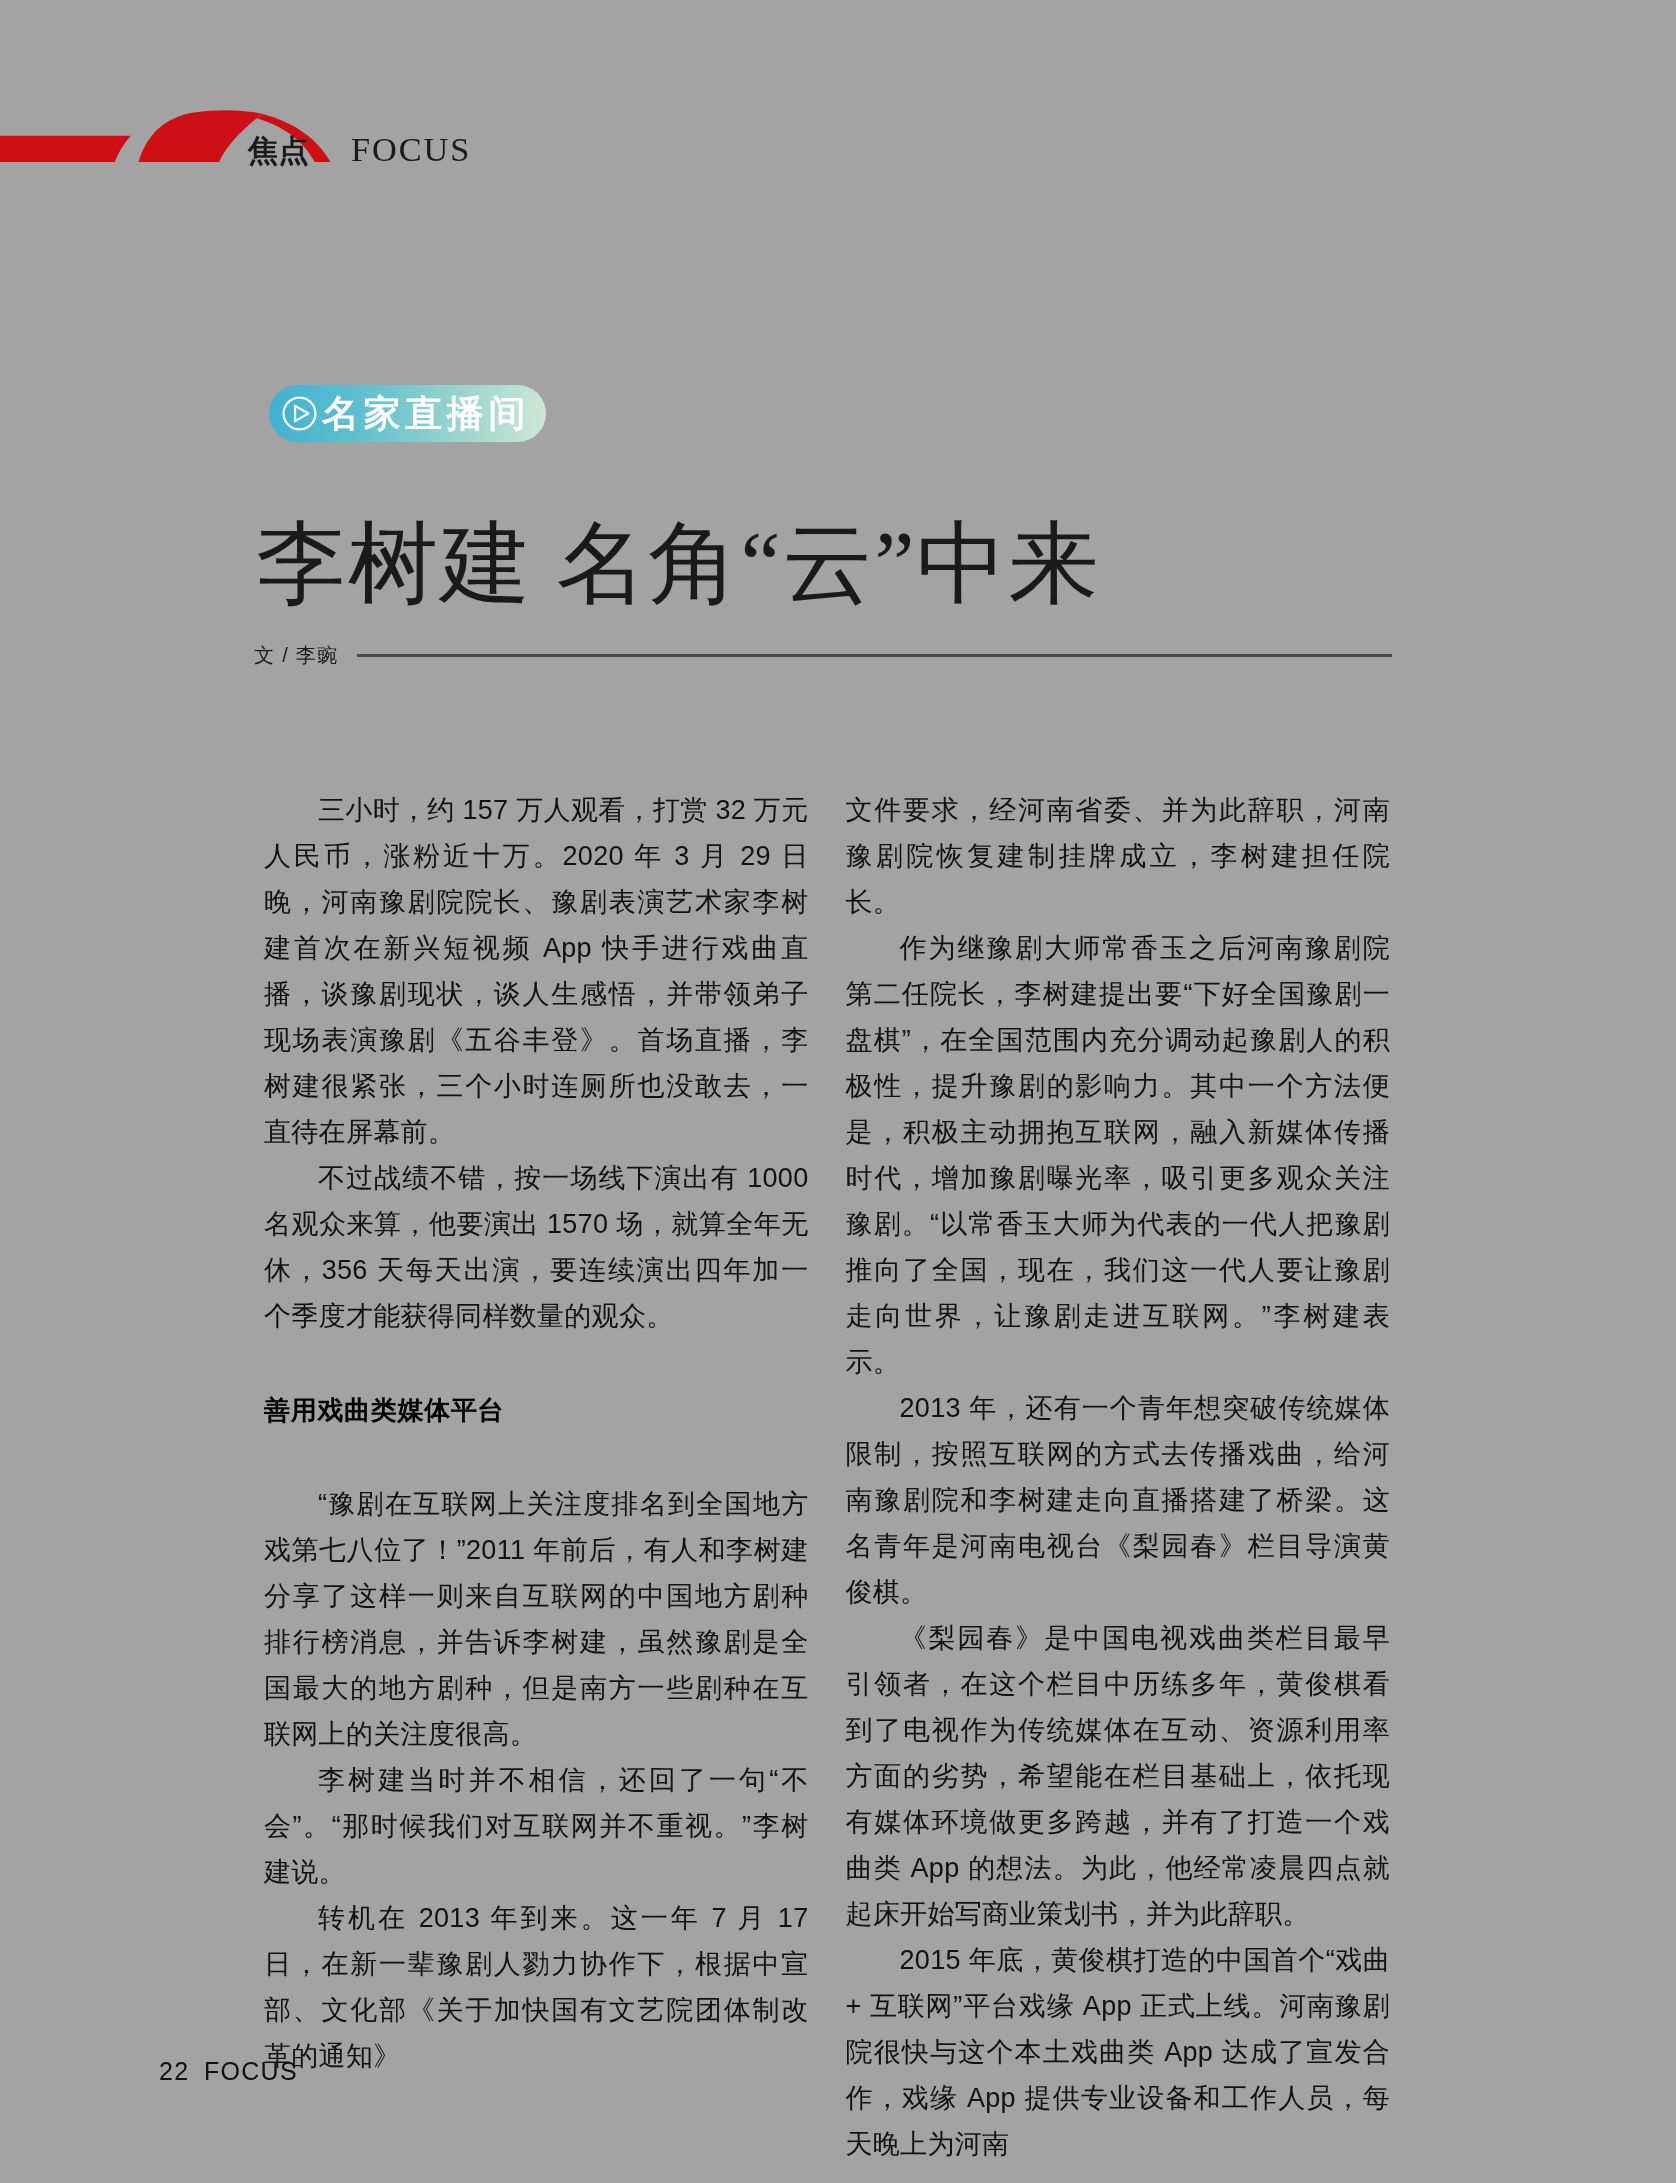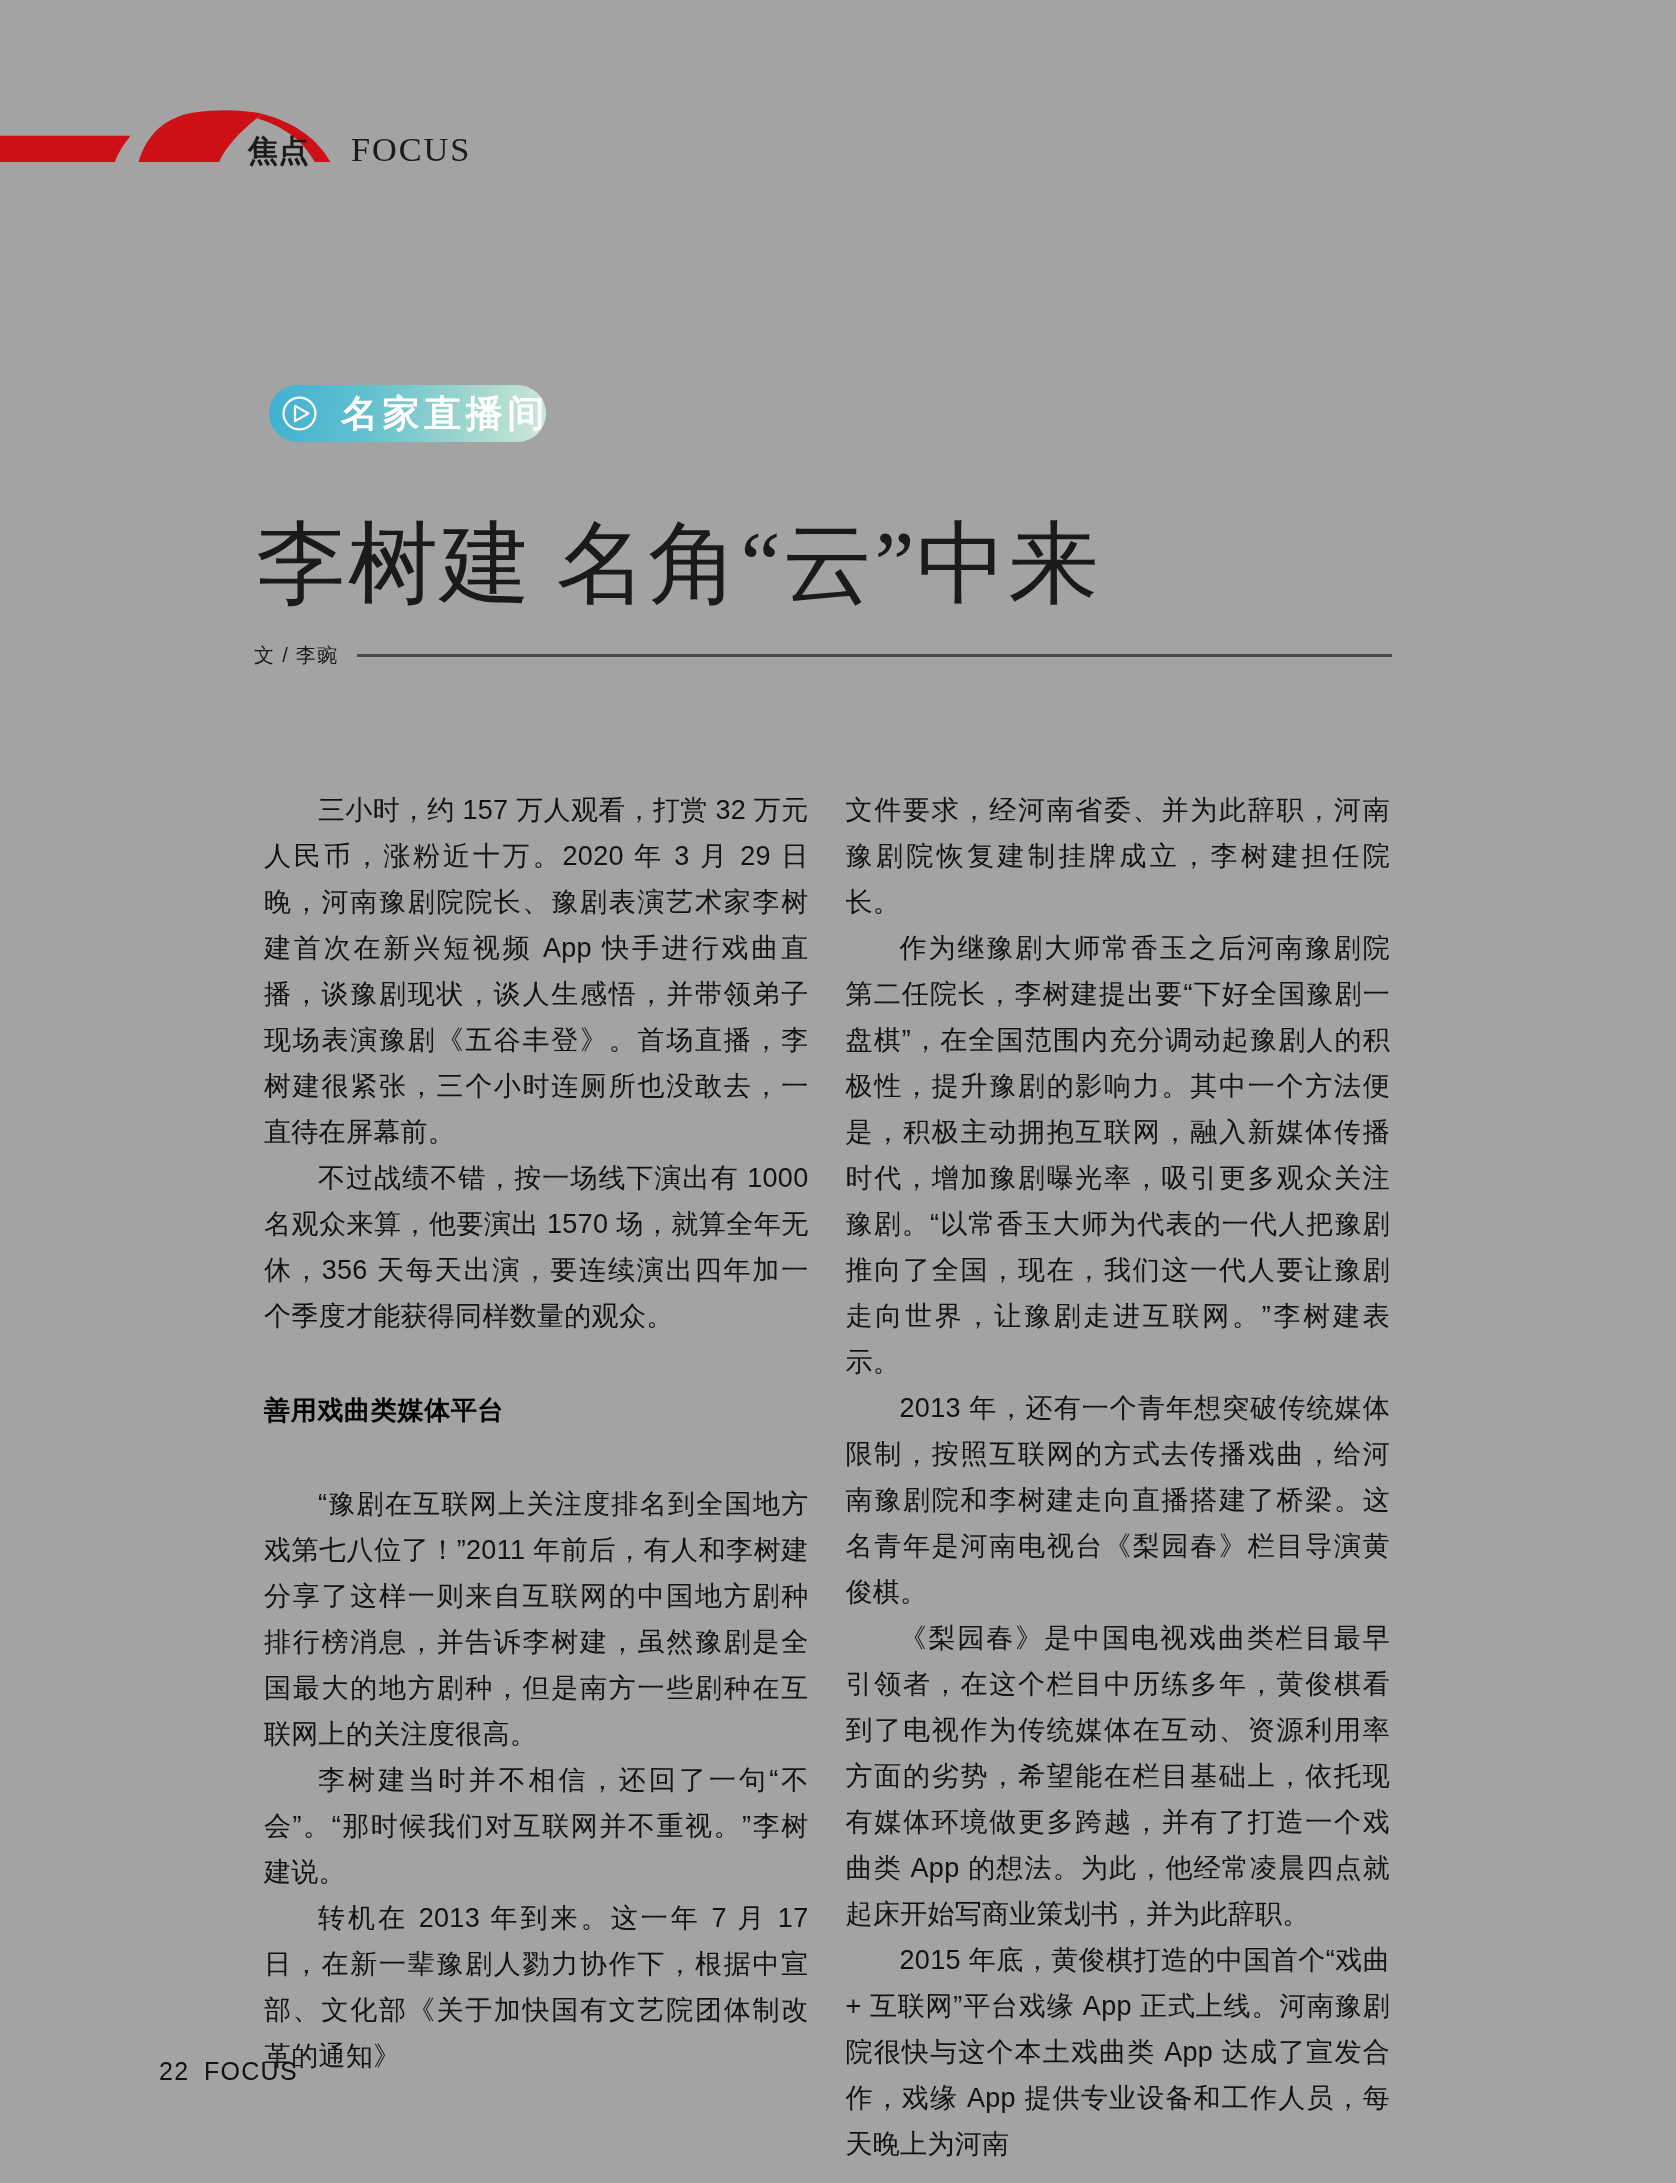--- a/index.html
+++ b/index.html
@@ -19,21 +19,21 @@
   
   .badge{
     position:absolute;left:269px;top:385px;
     width:277px;height:57px;border-radius:29px;
     background:linear-gradient(96deg,#3fb0d2 0%,#62c0cf 35%,#a5d8cd 75%,#cfe7d8 100%);
     display:flex;align-items:center;padding-left:12px;box-sizing:border-box;
   }
   .badge .play{width:37px;height:37px;flex:0 0 auto;}
   .badge .label{
     color:#ffffff;font-size:37px;font-weight:bold;
-    letter-spacing:4.6px;margin-left:23px;white-space:nowrap;
+    letter-spacing:4.6px;margin-left:4px;white-space:nowrap;
   }
   
   .title{
     position:absolute;left:256px;top:446px;
     font-family:"Liberation Serif","DejaVu Serif",serif;
     font-size:90px;line-height:116px;font-weight:400;
     letter-spacing:2px;color:#1a1a1a;white-space:nowrap;
   }
   
   .byline-row{

